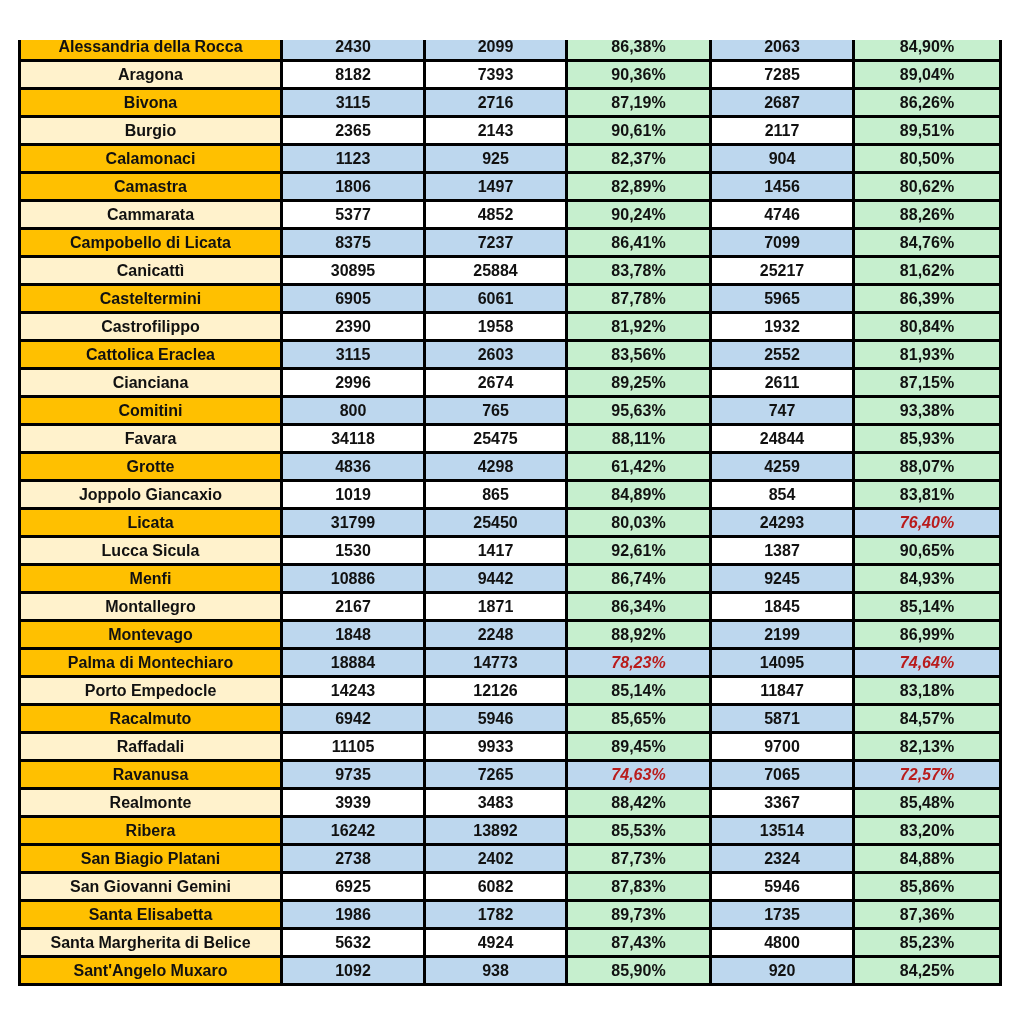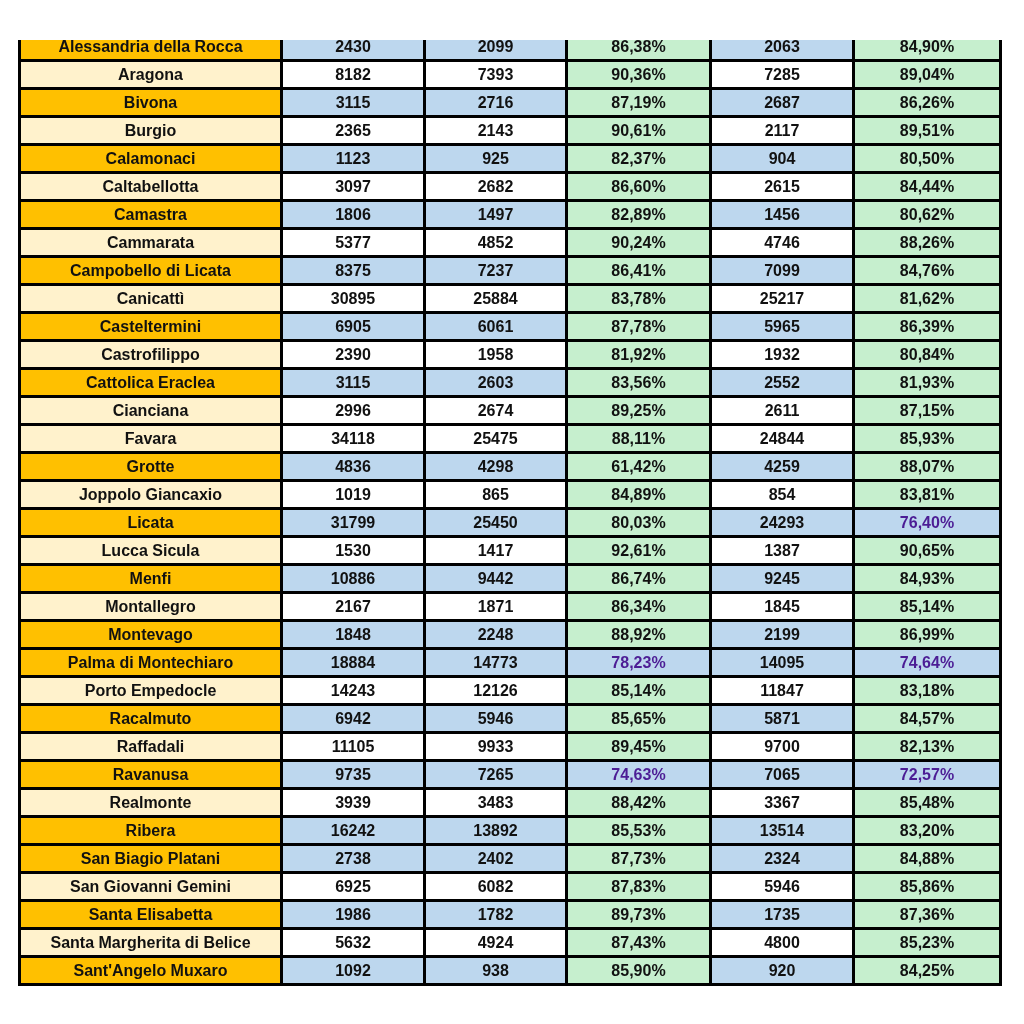--- a/index.html
+++ b/index.html
@@ -11,21 +11,21 @@
     font-weight:bold;font-size:16px;color:#111;white-space:nowrap;overflow:hidden;
     line-height:1;vertical-align:middle;}
   col.c-name{width:262px;}
   col.c-n1{width:143px;} col.c-n2{width:142px;} col.c-p1{width:144px;}
   col.c-n3{width:143px;} col.c-p2{width:147px;}
   tr.odd  td.name{background:var(--orange);}
   tr.even td.name{background:var(--yellow);}
   tr.odd  td.num{background:var(--blue);}
   tr.even td.num{background:var(--white);}
   td.pct{background:var(--greenbg);color:var(--greentx);}
-  tr.odd  td.pct.low{background:var(--blue);color:#4c1d95;}
+  tr.odd  td.pct.low{background:var(--blue);color:#b91c1c;font-style:italic;}
   
   #watermark{position:absolute;left:300px;top:360px;width:560px;height:260px;
     pointer-events:none;opacity:.16;}
   #watermark .ring{position:absolute;left:40px;top:20px;width:190px;height:190px;
     border:14px solid #cfd2d6;border-radius:50%;}
   #watermark .ring2{position:absolute;left:72px;top:52px;width:126px;height:126px;
     border:8px solid #d8dadd;border-radius:50%;}
   #watermark .bar{position:absolute;top:70px;width:34px;height:120px;background:#d4d6d9;}
   #watermark .b1{left:270px;} #watermark .b2{left:320px;height:90px;top:100px;}
   #watermark .b3{left:370px;} #watermark .b4{left:420px;height:95px;top:95px;}
@@ -89,28 +89,20 @@
           <td class="pct">89,51%</td>
         </tr>
         <tr class="odd">
           <td class="name">Calamonaci</td>
           <td class="num">1123</td>
           <td class="num">925</td>
           <td class="pct">82,37%</td>
           <td class="num">904</td>
           <td class="pct">80,50%</td>
         </tr>
-        <tr class="even">
-          <td class="name">Caltabellotta</td>
-          <td class="num">3097</td>
-          <td class="num">2682</td>
-          <td class="pct">86,60%</td>
-          <td class="num">2615</td>
-          <td class="pct">84,44%</td>
-        </tr>
         <tr class="odd">
           <td class="name">Camastra</td>
           <td class="num">1806</td>
           <td class="num">1497</td>
           <td class="pct">82,89%</td>
           <td class="num">1456</td>
           <td class="pct">80,62%</td>
         </tr>
         <tr class="even">
           <td class="name">Cammarata</td>
@@ -161,20 +153,28 @@
           <td class="pct">81,93%</td>
         </tr>
         <tr class="even">
           <td class="name">Cianciana</td>
           <td class="num">2996</td>
           <td class="num">2674</td>
           <td class="pct">89,25%</td>
           <td class="num">2611</td>
           <td class="pct">87,15%</td>
         </tr>
+        <tr class="odd">
+          <td class="name">Comitini</td>
+          <td class="num">800</td>
+          <td class="num">765</td>
+          <td class="pct">95,63%</td>
+          <td class="num">747</td>
+          <td class="pct">93,38%</td>
+        </tr>
         <tr class="even">
           <td class="name">Favara</td>
           <td class="num">34118</td>
           <td class="num">25475</td>
           <td class="pct">88,11%</td>
           <td class="num">24844</td>
           <td class="pct">85,93%</td>
         </tr>
         <tr class="odd">
           <td class="name">Grotte</td>

